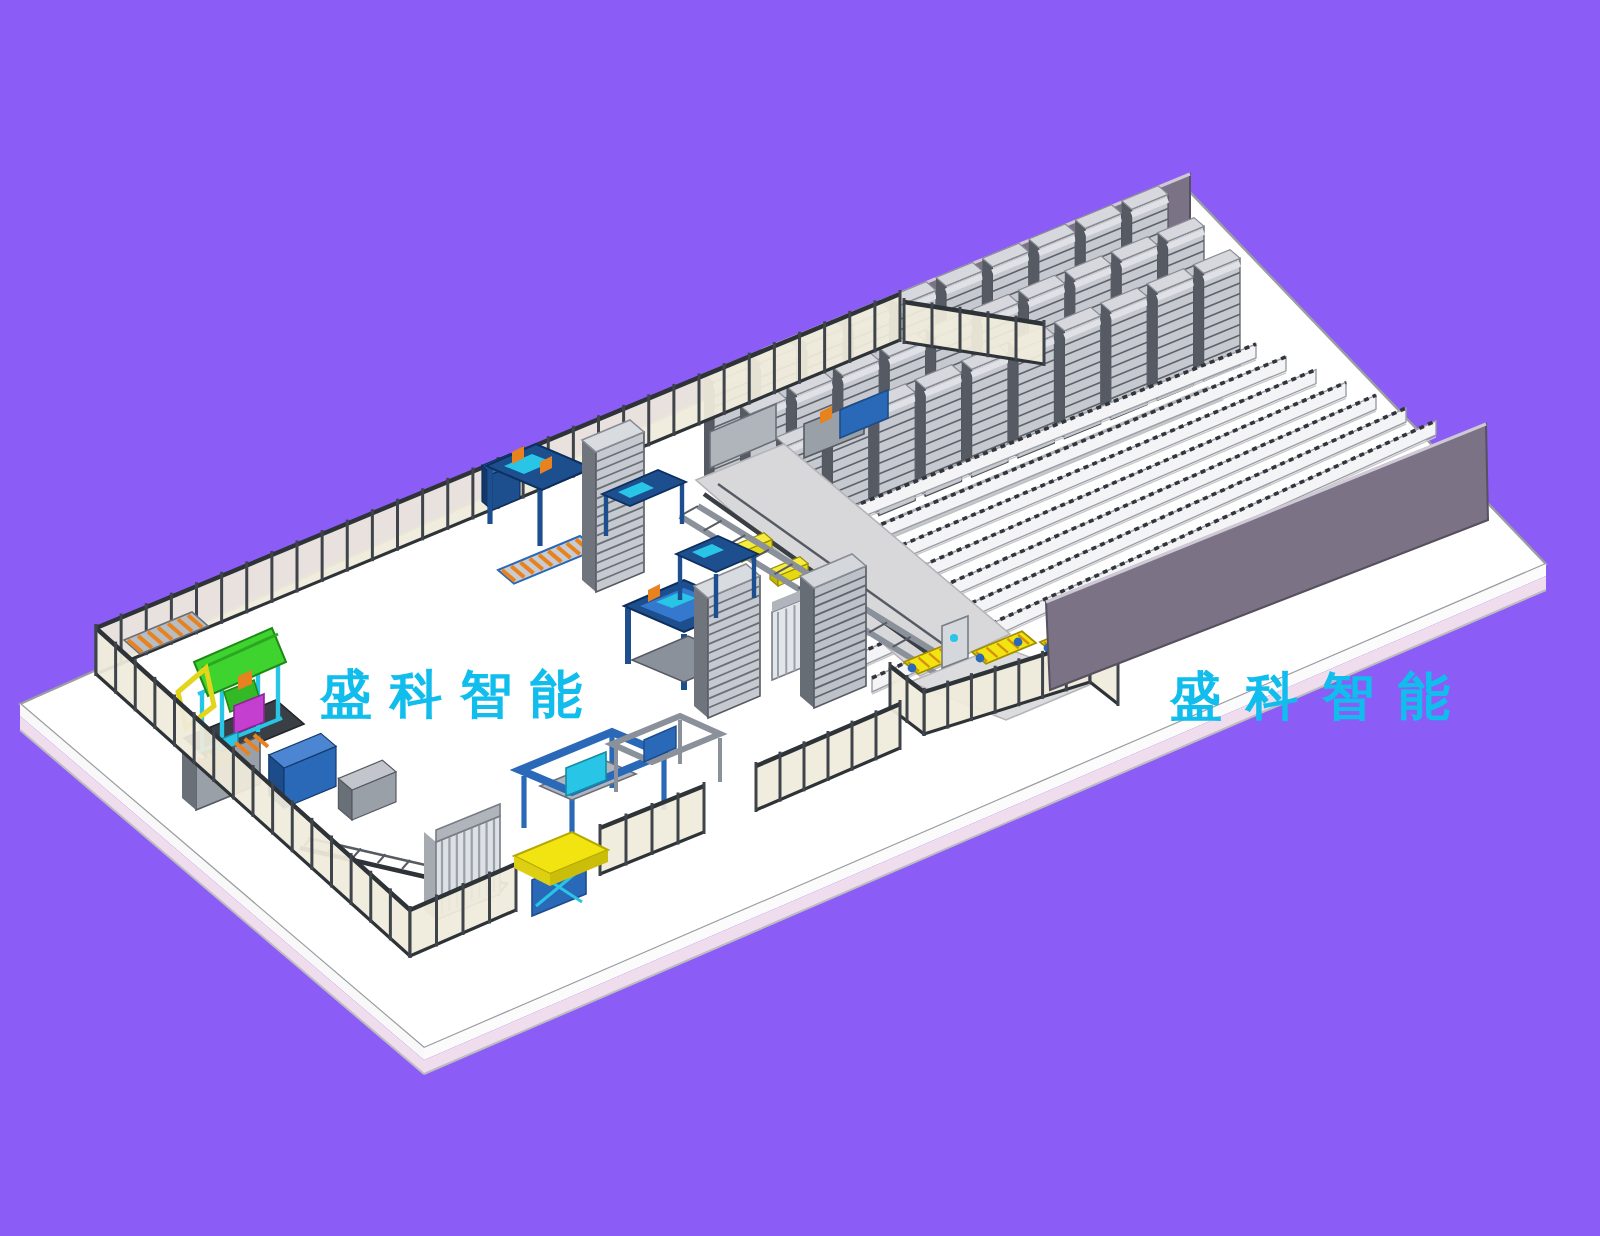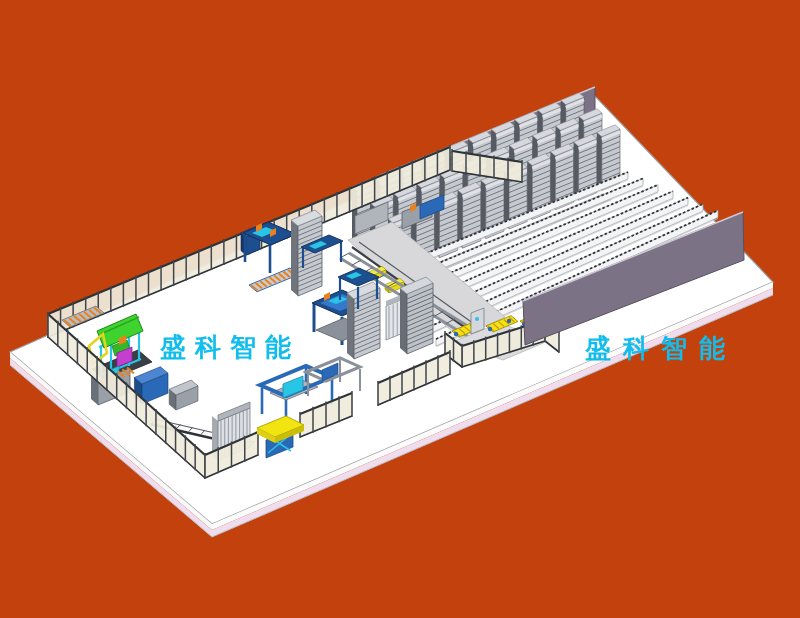--- a/index.html
+++ b/index.html
@@ -4,21 +4,21 @@
 <style>
   html, body {
     margin: 0;
     padding: 0;
     background: #ffffff;
   }
   #stage {
     position: relative;
     width: 800px;
     height: 618px;
-    background: #c2410c;
+    background: #8b5cf6;
     overflow: hidden;
   }
   svg { display: block; }
   .wm {
     font-family: "DejaVu Sans", sans-serif;
     font-weight: bold;
     font-size: 26px;
   }
 </style>
 </head>

